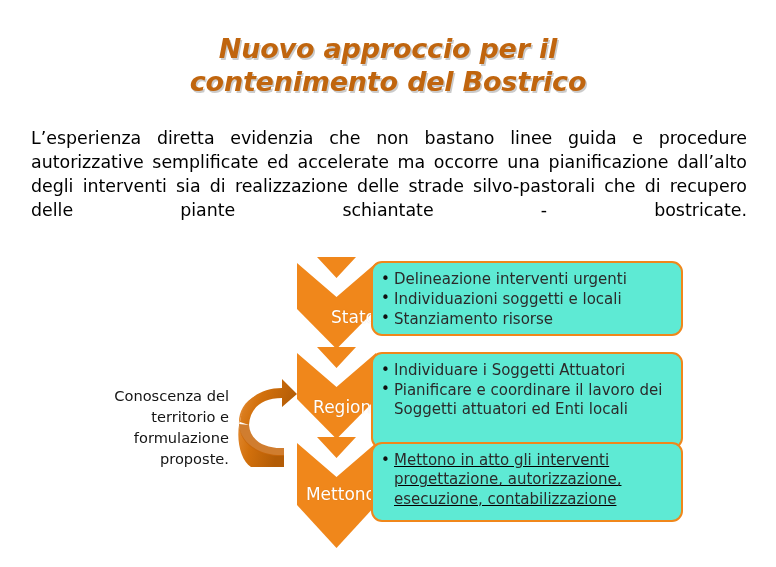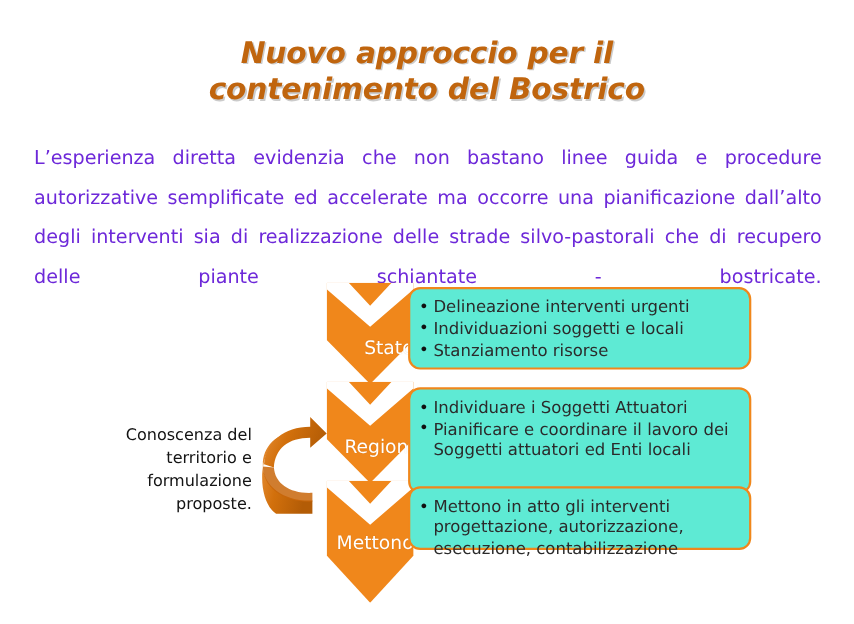--- a/index.html
+++ b/index.html
@@ -19,22 +19,22 @@
     font-size:27px;font-weight:bold;font-style:italic;
     line-height:33px;letter-spacing:-0.2px;
     color:#C0650E;
     text-shadow:1.5px 1.5px 0.6px rgba(160,160,160,0.55);
     white-space:pre-line;
   }
 
   
   .body-text{
     position:absolute;left:31px;top:126px;width:716px;
-    font-size:17.4px;line-height:36px;
-    color:#6d28d9;
+    font-size:17.4px;line-height:24px;
+    color:#000000;
     text-align:justify;
     text-justify:inter-word;
   }
   .body-text::after{content:"";display:inline-block;width:100%;}
 
   
   .side-caption{
     position:absolute;left:84px;top:385px;width:145px;
     text-align:right;font-size:14.6px;line-height:21px;
     color:#141414;white-space:pre-line;
@@ -154,21 +154,21 @@
     </div>
 
     <div class="callout" style="top:352px;width:312px;height:97px;">
       <ul>
         <li>Individuare i Soggetti Attuatori</li>
         <li>Pianificare e coordinare il lavoro dei
 Soggetti attuatori ed Enti locali</li>
       </ul>
     </div>
 
-    <div class="callout" style="top:442px;width:312px;height:58px;">
+    <div class="callout" style="top:442px;width:312px;height:80px;text-decoration:underline;">
       <ul>
         <li>Mettono in atto gli interventi
 progettazione, autorizzazione,
 esecuzione, contabilizzazione</li>
       </ul>
     </div>
 
   </div>
 </div>
 

